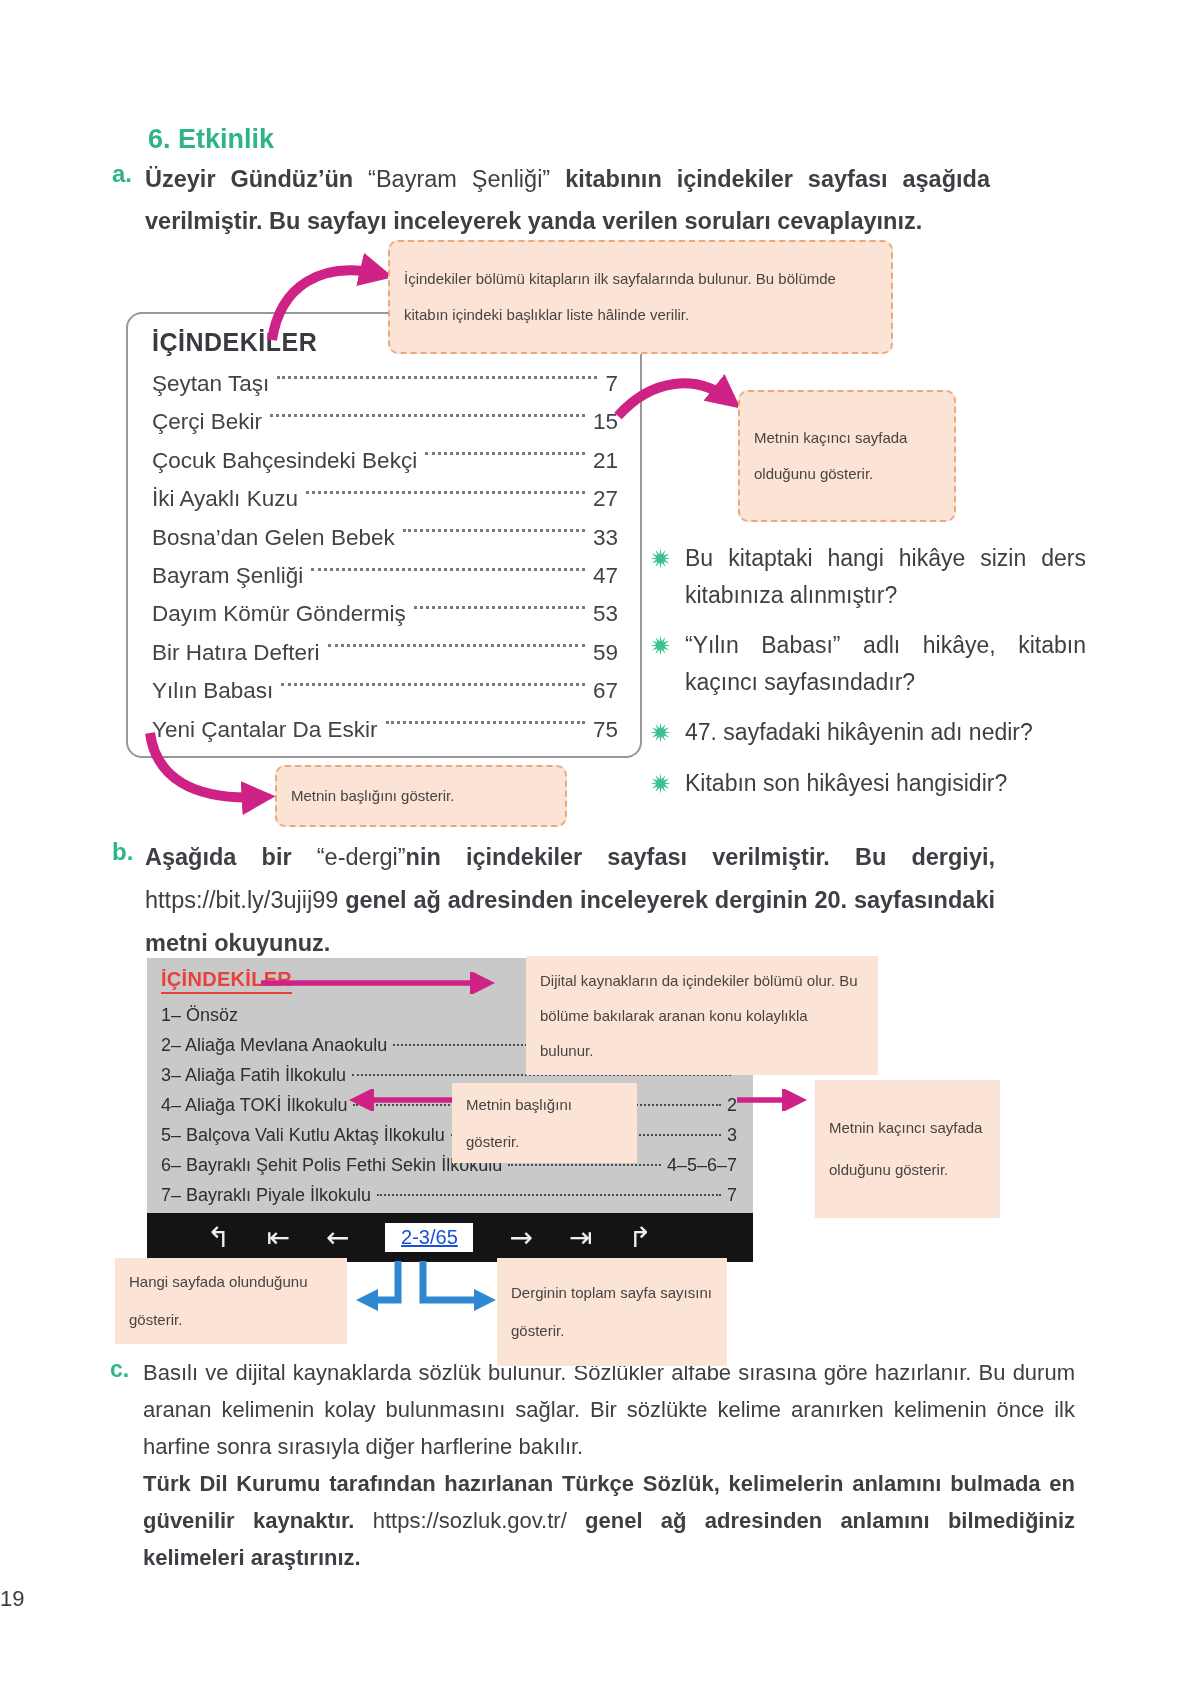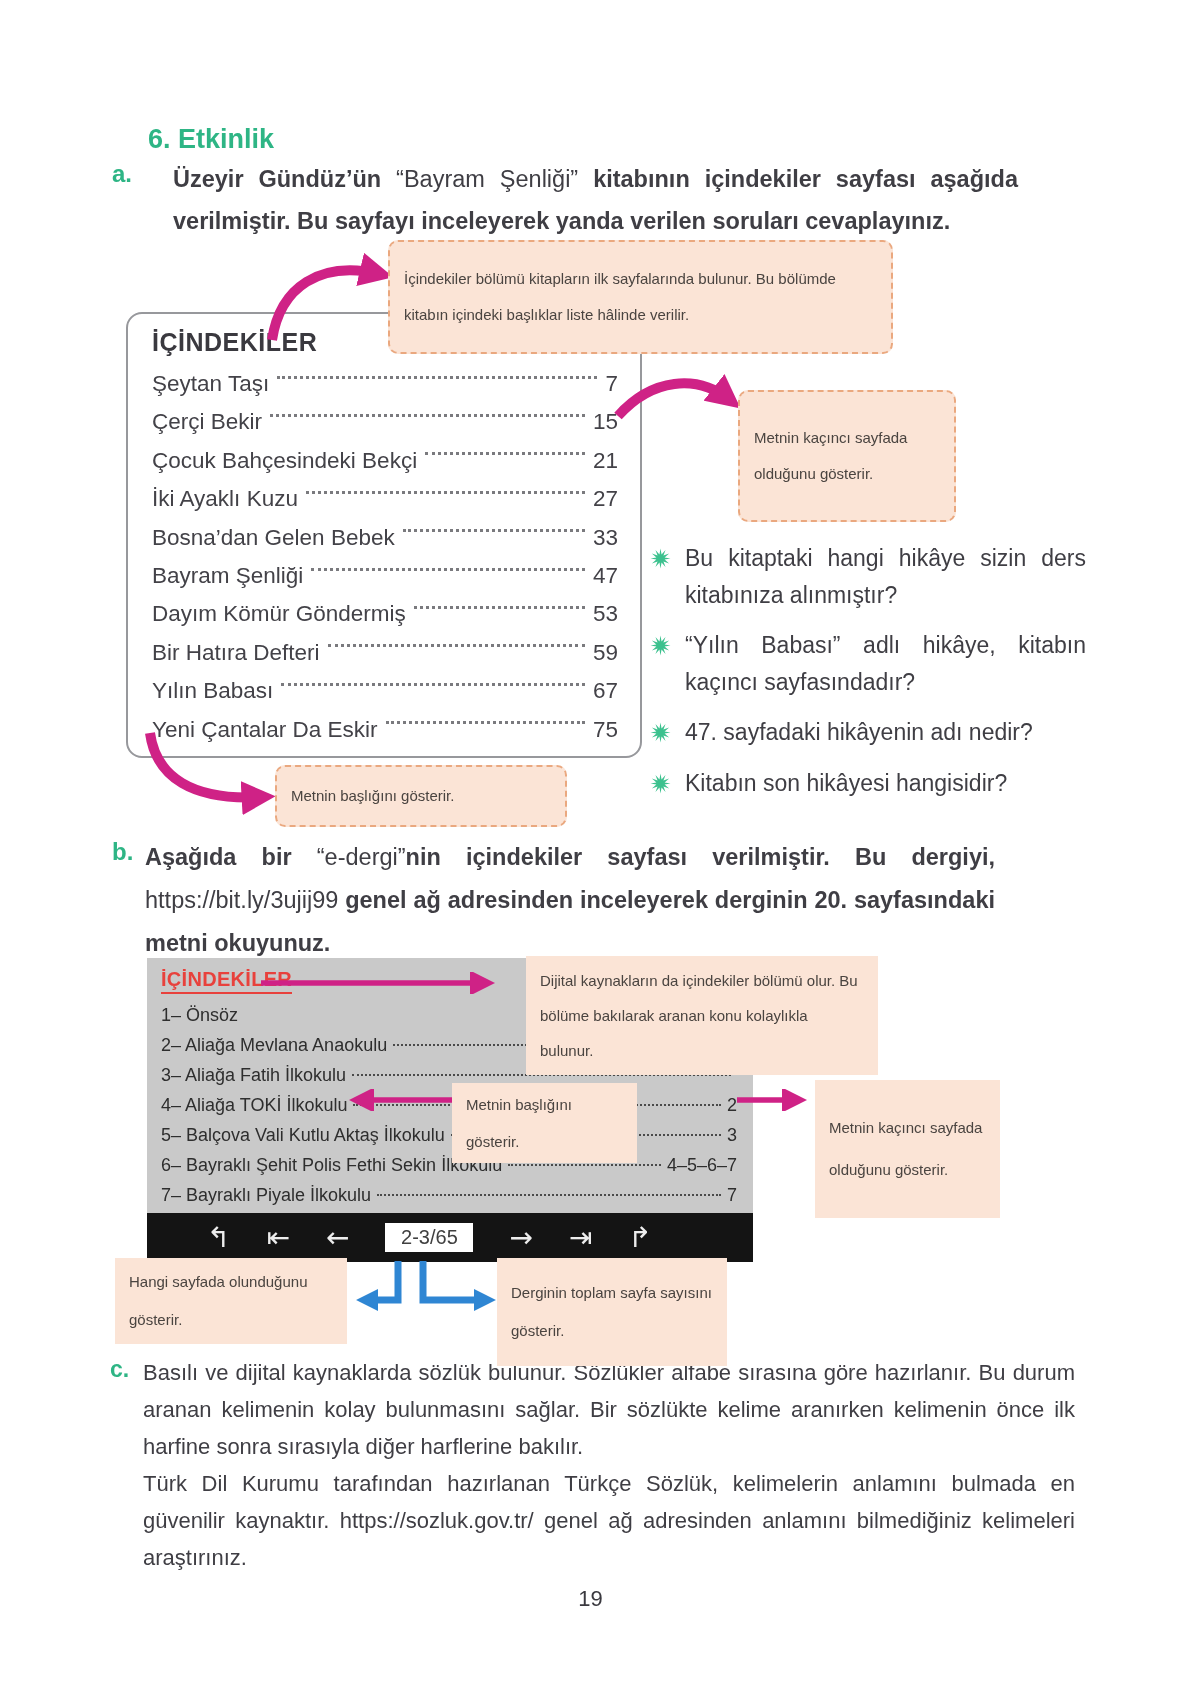--- a/index.html
+++ b/index.html
@@ -9,21 +9,21 @@
     color:var(--ink,#3f3e44);overflow:hidden;border-radius:23px;
   }
   
   .activity-title{position:absolute;left:148px;top:124px;margin:0;font-size:27px;font-weight:700;color:var(--green,#2eb585);}
   .sec-label{position:absolute;font-size:24px;font-weight:700;color:var(--green,#2eb585);}
   
   .para{position:absolute;margin:0;font-size:23.5px;line-height:42px;text-align:justify;color:var(--ink,#3f3e44);font-weight:700;}
   .para .normal{font-weight:400;}
   .para-c{position:absolute;left:143px;top:1354px;width:932px;}
   .para-c p{margin:0;font-size:22px;line-height:37px;text-align:justify;}
-  .para-c .bold{font-weight:400;}
+  .para-c .bold{font-weight:700;}
   
   .co{
     position:absolute;background:var(--peach,#fbe4d6);color:#4a4440;
     font-size:15px;line-height:36px;padding:8px 14px;box-sizing:border-box;
     display:flex;align-items:center;
   }
   .co.dashed{border:2px dashed var(--peach-border,#eaa87f);border-radius:10px;}
   .co span{display:block;}
   
   .tocbox{
@@ -49,25 +49,25 @@
   .erow{display:flex;align-items:baseline;height:30px;line-height:30px;}
   .edots{flex:1;border-bottom:2px dotted #4a4a4a;margin:0 6px;transform:translateY(-5px);}
   .erow.nodots .edots{border-bottom:none;}
   .ep{white-space:nowrap;}
   
   .enav{
     position:absolute;left:147px;top:1213px;width:606px;height:49px;background:#141414;
     display:flex;align-items:center;gap:36px;padding-left:60px;box-sizing:border-box;z-index:1;
   }
   .nico{font-family:"DejaVu Sans",sans-serif;color:#ededed;font-size:28px;line-height:1;cursor:pointer;}
-  .pagebox{background:#ffffff;color:#404040;font-size:20px;padding:3px 8px;min-width:72px;text-align:center;}
+  .pagebox{background:#ffffff;color:#1d4ed8;font-size:20px;padding:3px 8px;min-width:72px;text-align:center;text-decoration:underline;}
   
   .arrow{position:absolute;z-index:2;}
   .co{z-index:3;}
-  .pagenum{position:absolute;left:0;top:1586px;width:100%;text-align:center;font-size:22px;color:#3a393f;}
+  .pagenum{position:absolute;left:0;top:1586px;width:100%;font-size:22px;color:#3a393f;}
 </style>
 </head>
 <body>
 
 <div class="page">
 
   <svg width="0" height="0" style="position:absolute">
     <defs>
       <marker id="ah-pink" viewBox="0 0 10 10" refX="6" refY="5" markerWidth="3.4" markerHeight="3.4" orient="auto">
         <path d="M0,0 L10,5 L0,10 z" fill="#cf2286"></path>
@@ -80,21 +80,21 @@
       </marker>
       <symbol id="star12" viewBox="-10 -10 20 20">
         <polygon points="9.5,0 3.9,1 8.2,4.8 2.8,2.8 4.8,8.2 1,3.9 0,9.5 -1,3.9 -4.8,8.2 -2.8,2.8 -8.2,4.8 -3.9,1 -9.5,0 -3.9,-1 -8.2,-4.8 -2.8,-2.8 -4.8,-8.2 -1,-3.9 0,-9.5 1,-3.9 4.8,-8.2 2.8,-2.8 8.2,-4.8 3.9,-1"></polygon>
       </symbol>
     </defs>
   </svg>
 
   <h2 class="activity-title">6. Etkinlik</h2>
 
   <div class="sec-label" style="left:112px;top:160px;">a.</div>
-  <p class="para" style="left:145px;top:158px;width:845px;margin-left:28px;"><b>Üzeyir Gündüz’ün</b> <span class="normal">“Bayram Şenliği”</span> <b>kitabının içindekiler sayfası aşağıda verilmiştir. Bu sayfayı inceleyerek yanda verilen soruları cevaplayınız.</b></p>
+  <p class="para" style="left:145px;top:158px;width:845px;"><b>Üzeyir Gündüz’ün</b> <span class="normal">“Bayram Şenliği”</span> <b>kitabının içindekiler sayfası aşağıda verilmiştir. Bu sayfayı inceleyerek yanda verilen soruları cevaplayınız.</b></p>
 
   <div class="co dashed" style="left:388px;top:240px;width:505px;height:114px;">
     <span>İçindekiler bölümü kitapların ilk sayfalarında bulunur. Bu bölümde kitabın içindeki başlıklar liste hâlinde verilir.</span>
   </div>
 
   <svg class="arrow" style="left:262px;top:252px;" width="130" height="95">
     <path d="M 10 88 C 18 35, 58 8, 118 22" fill="none" stroke="#cf2286" stroke-width="10" marker-end="url(#ah-pink)"></path>
   </svg>
 
   <div class="tocbox">

